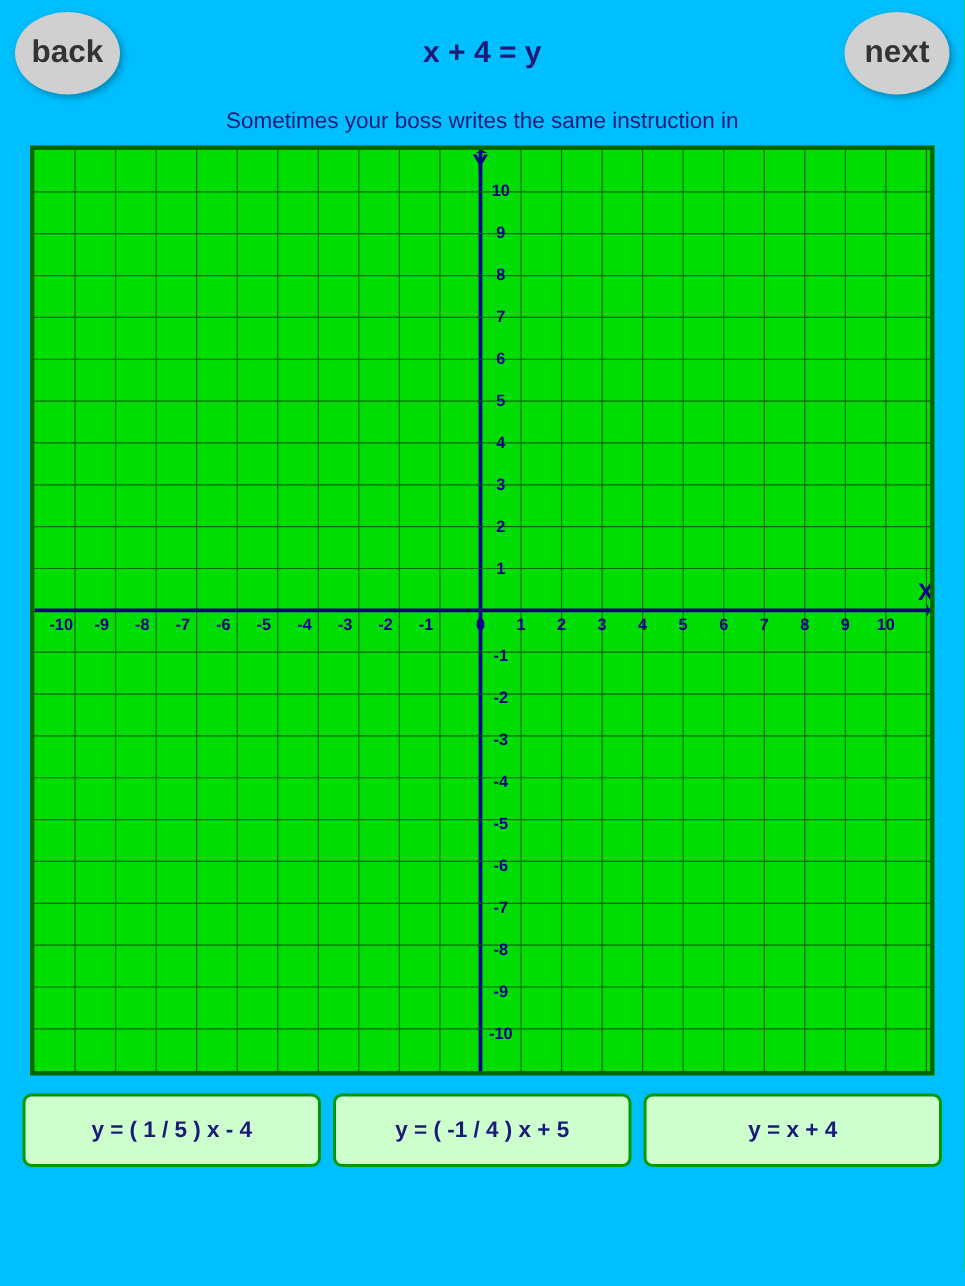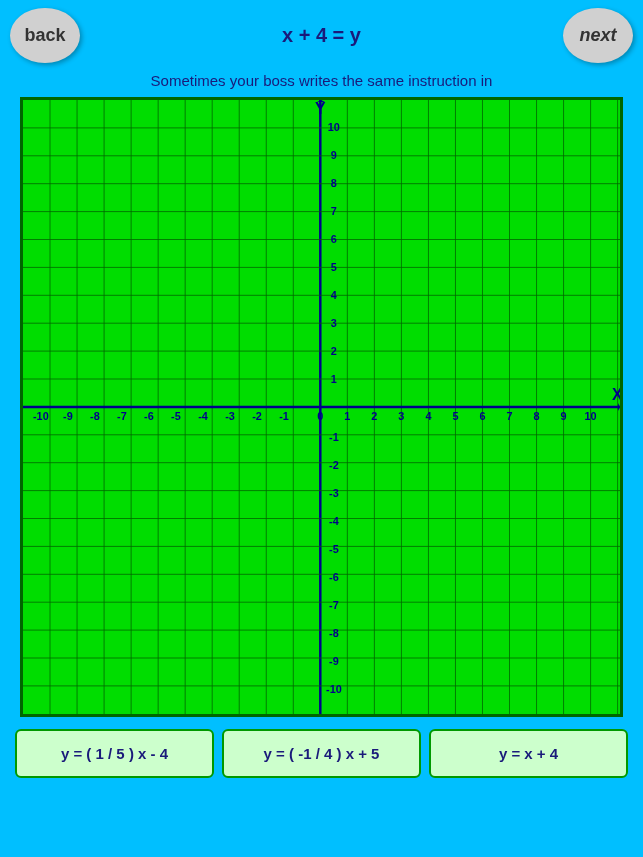--- a/index.html
+++ b/index.html
@@ -24,30 +24,30 @@
 
     .back-btn, .next-btn {
       position: absolute;
       width: 70px;
       height: 55px;
       background: #d0d0d0;
       border-radius: 50%;
       display: flex;
       align-items: center;
       justify-content: center;
-      font-size: 18px;
+      font-size: 21px;
       font-weight: bold;
       color: #333;
       cursor: pointer;
       border: none;
       box-shadow: 2px 2px 5px rgba(0,0,0,0.3);
     }
 
     .back-btn { left: 10px; }
-    .next-btn { right: 10px; font-style: italic; }
+    .next-btn { right: 10px; }
 
     .equation {
       font-size: 20px;
       font-weight: bold;
       color: #1a1a7a;
       text-align: center;
     }
 
     
     .instruction {

